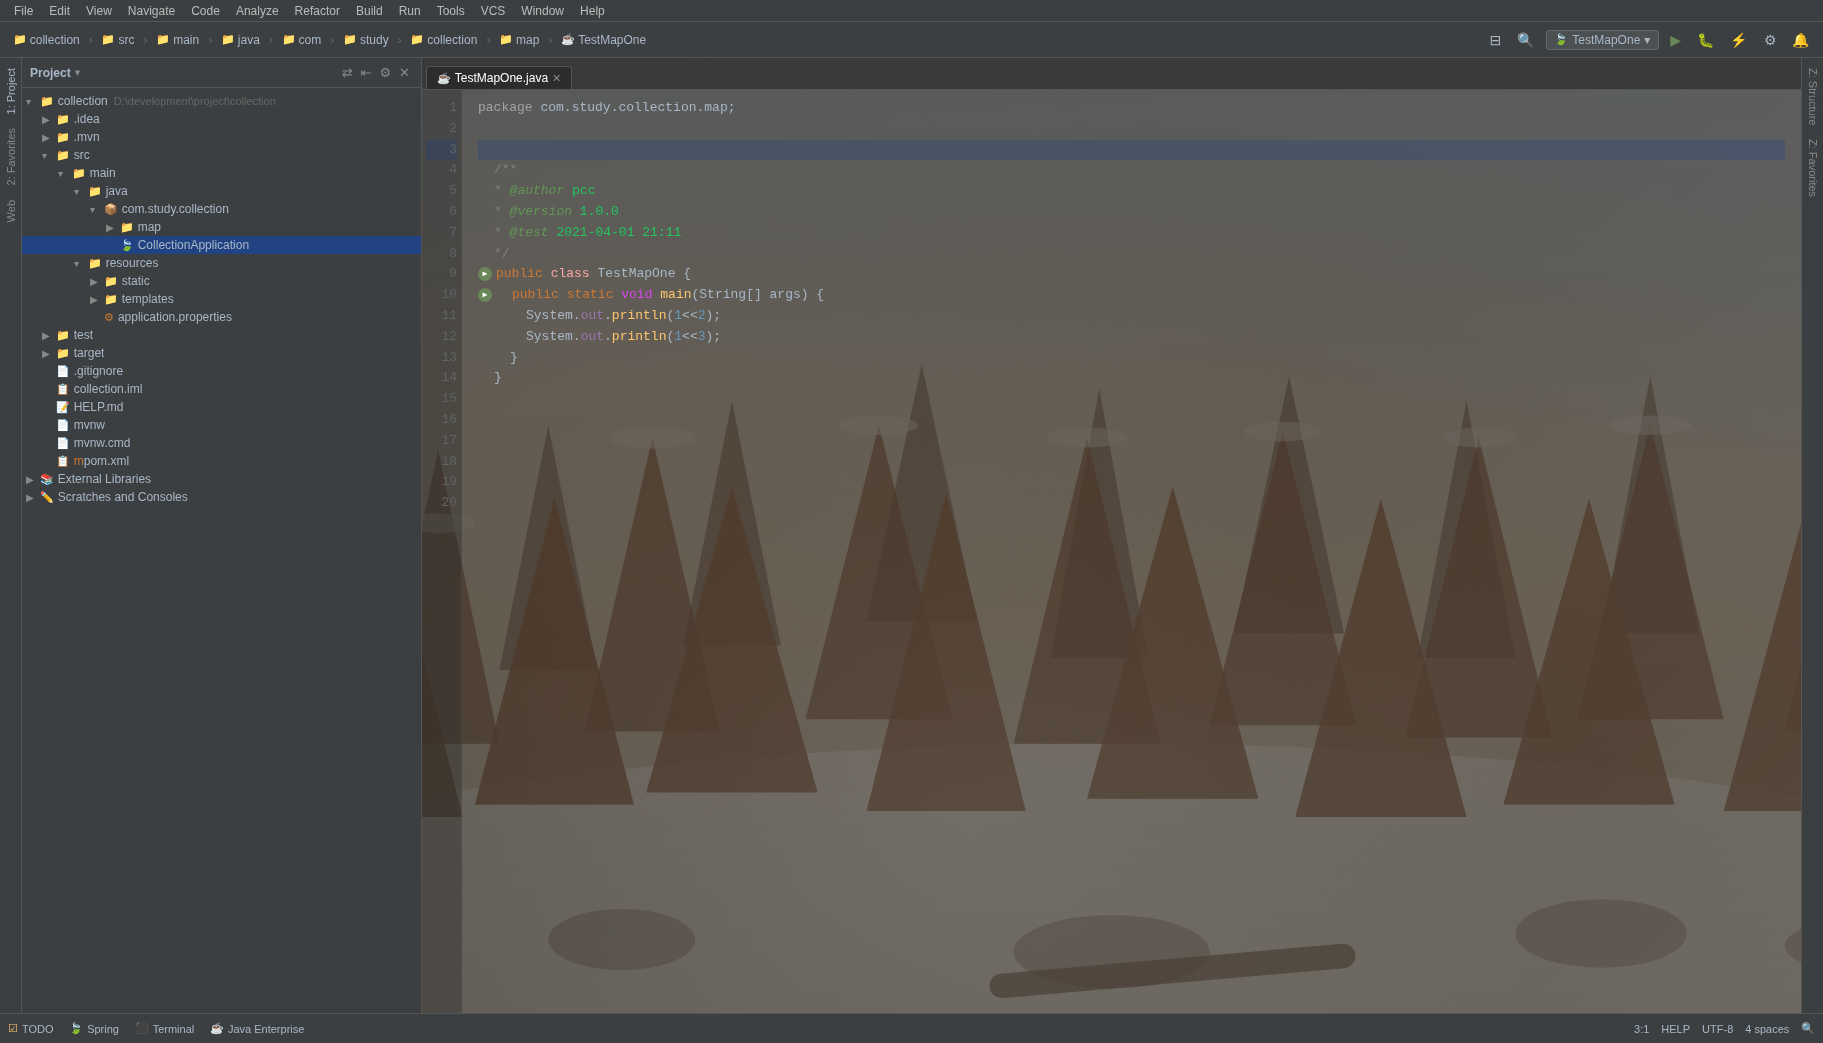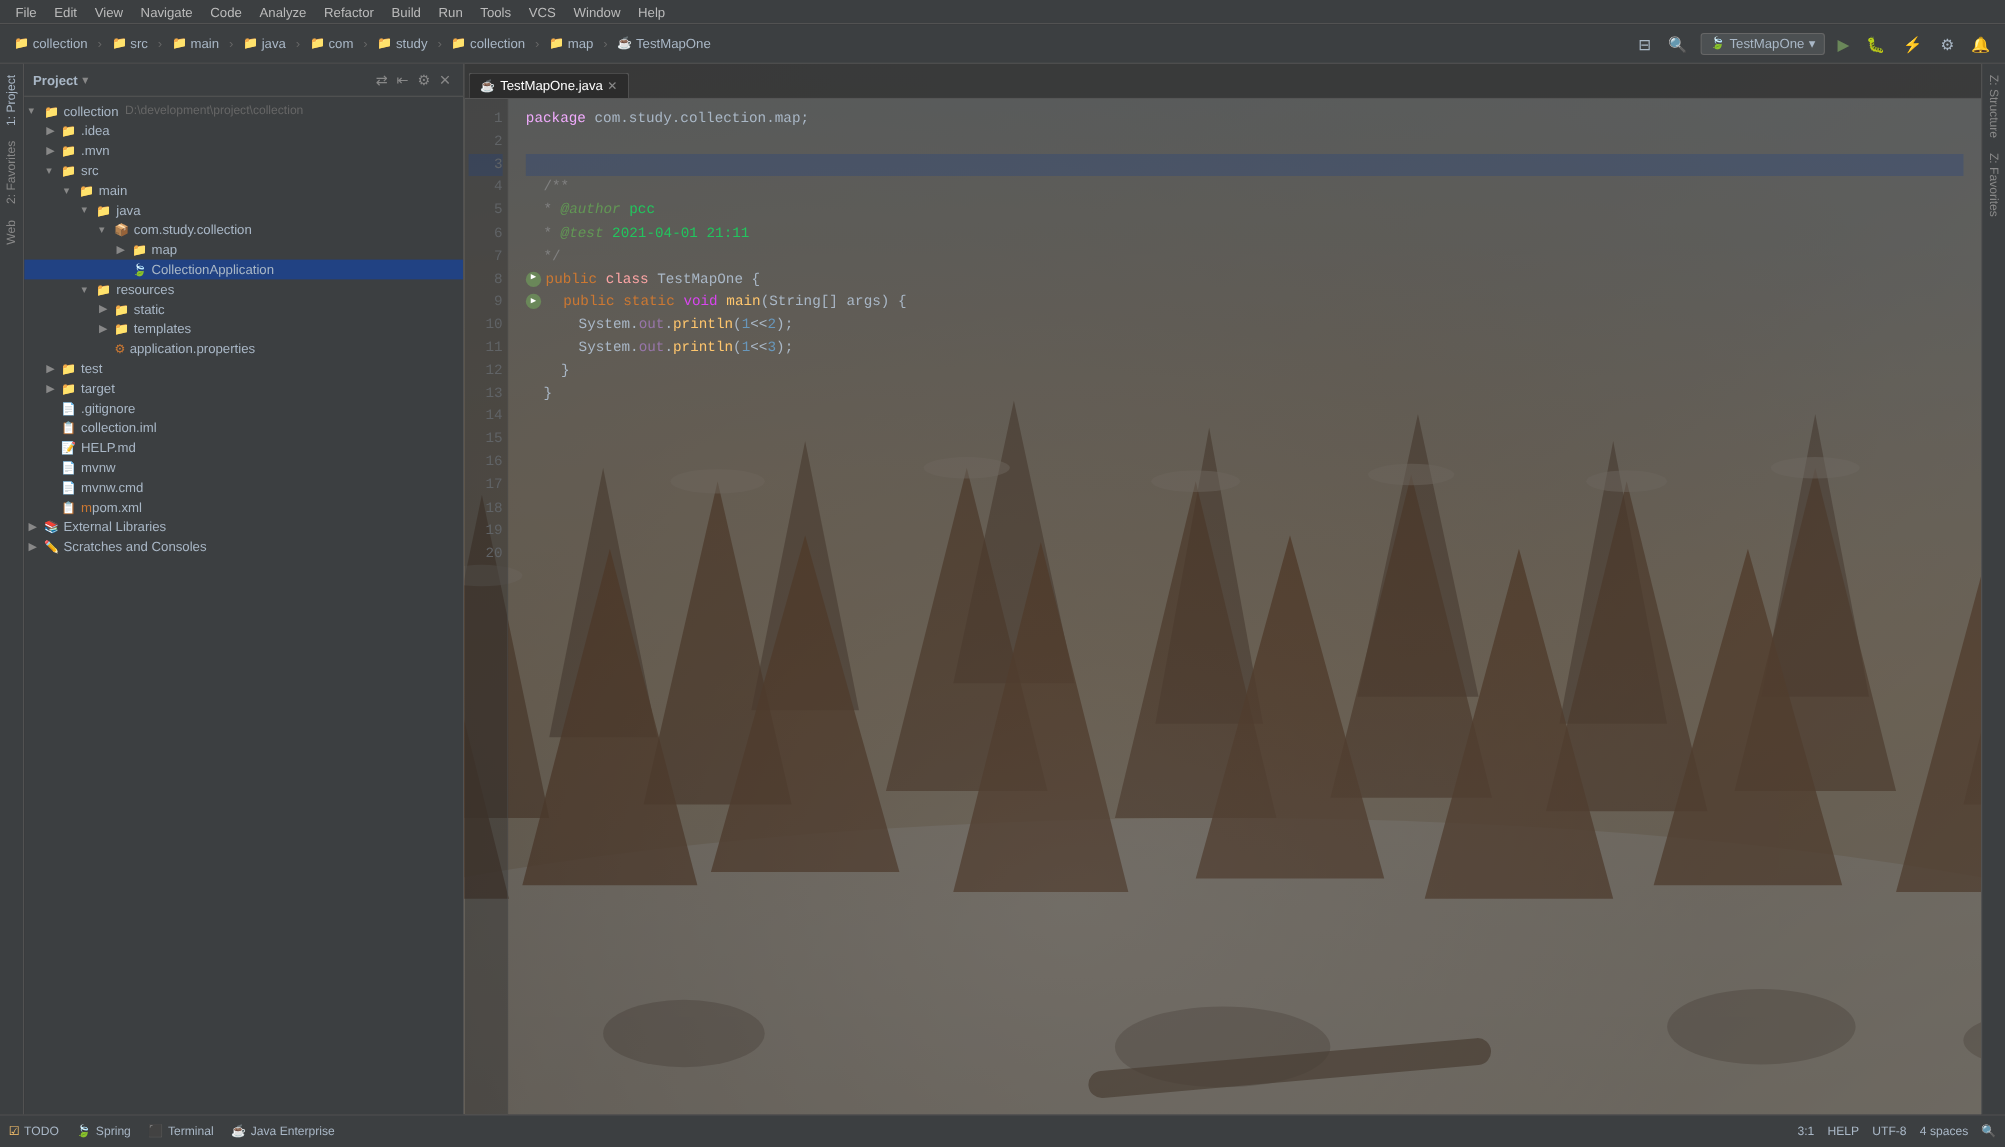--- a/index.html
+++ b/index.html
@@ -264,21 +264,21 @@
 
     .code-line { display: flex; align-items: flex-start; }
     .run-btn {
       width: 14px; height: 14px; 
       background: #6a8759;
       border-radius: 50%;
       display: inline-flex; align-items: center; justify-content: center;
       font-size: 8px; color: white;
       cursor: pointer; margin-right: 4px; flex-shrink: 0; margin-top: 3px;
     }
-    .kw-package { color: #f0abfc; text-align: center; }
+    .kw-package { color: #a3a3a3; text-align: center; }
     .kw-public { color: #cc7832; }
     .kw-class { color: #fca5a5; }
     .kw-static { color: #cc7832; }
     .kw-void { color: #d946ef; }
     .class-name { color: #a9b7c6; }
     .comment { color: #808080; }
     .javadoc-tag { color: #629755; font-style: italic; }
     .javadoc-val { color: #22c55e; }
     .method-call { color: #ffc66d; }
     .field-ref { color: #9876aa; }
@@ -727,20 +727,23 @@
         </div>
 
         <div class="code-line">
           <span style="margin-left:16px"><span class="comment">/**</span></span>
         </div>
 
         <div class="code-line">
           <span style="margin-left:16px"><span class="comment"> * </span><span class="javadoc-tag">@author</span> <span class="javadoc-val">pcc</span></span>
         </div>
 
+        <div class="code-line">
+          <span style="margin-left:16px"><span class="comment"> * </span><span class="javadoc-tag">@version</span> <span class="javadoc-val">1.0.0</span></span>
+        </div>
 
 
         <div class="code-line">
           <span style="margin-left:16px"><span class="comment"> * </span><span class="javadoc-tag">@test</span> <span class="javadoc-val">2021-04-01 21:11</span></span>
         </div>
 
         <div class="code-line">
           <span style="margin-left:16px"><span class="comment"> */</span></span>
         </div>
 

